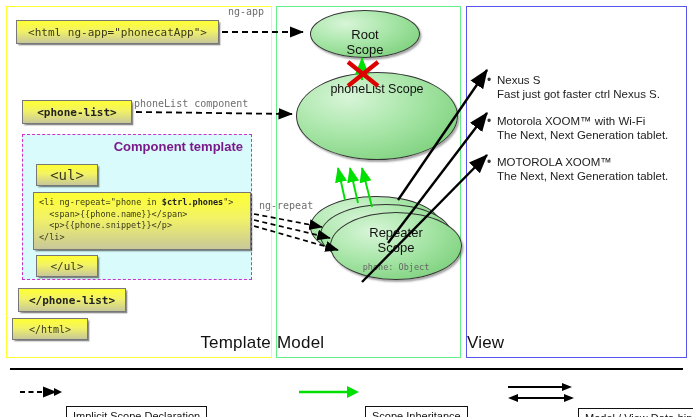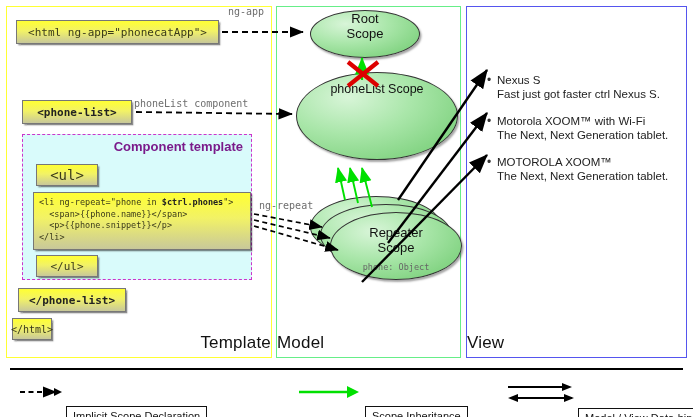--- a/index.html
+++ b/index.html
@@ -23,21 +23,21 @@
      background:linear-gradient(180deg,#ffff33 0%,#f2f266 45%,#c8c89a 100%);
      box-shadow:1.5px 1.5px 1.5px rgba(0,0,0,.45);
      font-family:"DejaVu Sans Mono","Liberation Mono",monospace;
      color:#3a3a1a;display:flex;align-items:center;justify-content:center;
      white-space:pre;}
   #box-html-open{left:16px;top:20px;width:203px;height:24px;font-size:11px;}
   #box-phone-list{left:22px;top:100px;width:110px;height:24px;font-size:11px;font-weight:bold;color:#222;}
   #box-ul-open{left:36px;top:164px;width:62px;height:22px;font-size:14px;}
   #box-ul-close{left:36px;top:255px;width:62px;height:22px;font-size:11px;}
   #box-phone-list-close{left:18px;top:288px;width:108px;height:24px;font-size:11px;font-weight:bold;color:#222;}
-  #box-html-close{left:12px;top:318px;width:40px;height:22px;font-size:10px;}
+  #box-html-close{left:12px;top:318px;width:76px;height:22px;font-size:10px;}
 
   
   #box-li{left:33px;top:192px;width:218px;height:58px;display:block;padding:4px 5px;
           font-size:8.5px;line-height:11.5px;text-align:left;justify-content:flex-start;}
   #box-li b{font-weight:bold;color:#222;}
 
   
   #component-template{position:absolute;left:22px;top:134px;width:230px;height:146px;
      box-sizing:border-box;background:#d9fbfb;border:1.6px dashed #cc33cc;}
   #component-template .ct-title{position:absolute;right:8px;top:4px;
@@ -45,21 +45,21 @@
 
   
   .edge-label{position:absolute;font-family:"DejaVu Sans Mono","Liberation Mono",monospace;
      font-size:10px;color:#6e6e6e;white-space:nowrap;}
   #lbl-ng-app{left:228px;top:6px;}
   #lbl-phonelist-comp{left:134px;top:98px;}
   #lbl-ng-repeat{left:259px;top:200px;}
 
   
   .ellipse{position:absolute;box-sizing:border-box;border:1.4px solid #333;border-radius:50%;
-     display:flex;align-items:flex-start;justify-content:center;text-align:center;
+     display:flex;align-items:flex-end;justify-content:center;text-align:center;
      background:radial-gradient(ellipse at 32% 28%,#d8f5d8 0%,#a9e6a9 42%,#6dc96d 100%);
      box-shadow:1.5px 2px 2px rgba(0,0,0,.35);color:#111;}
   #ellipse-root{left:310px;top:10px;width:110px;height:48px;font-size:13px;line-height:15px;}
   #ellipse-phonelist{left:296px;top:72px;width:162px;height:88px;}
   #ellipse-phonelist .scope-title{position:absolute;top:9px;left:0;width:100%;font-size:12.5px;}
   #ellipse-controller{position:absolute;left:17px;top:26px;width:128px;height:54px;
      box-sizing:border-box;border:1.2px solid #333;border-radius:50%;
      background:radial-gradient(ellipse at 32% 28%,#d0f2d0 0%,#a2e2a2 45%,#68c468 100%);}
   #ellipse-controller .ctrl-name{position:absolute;top:7px;left:0;width:100%;text-align:center;font-size:12px;}
   .meta{font-family:"DejaVu Sans Mono","Liberation Mono",monospace;font-size:8.5px;color:#666;}

